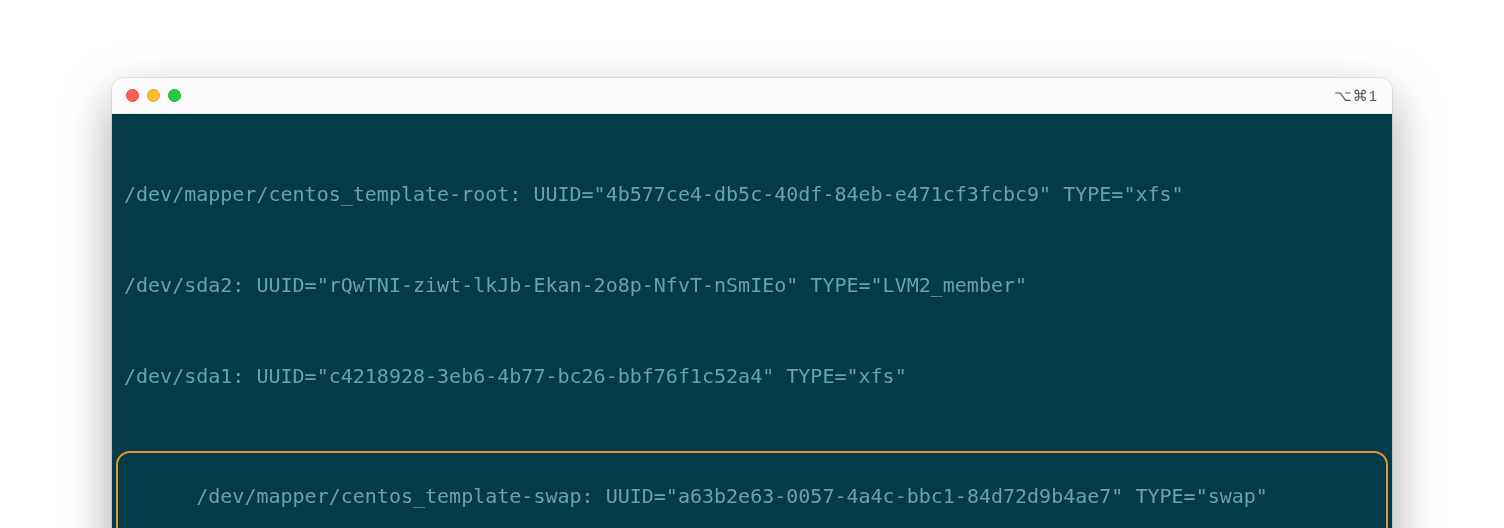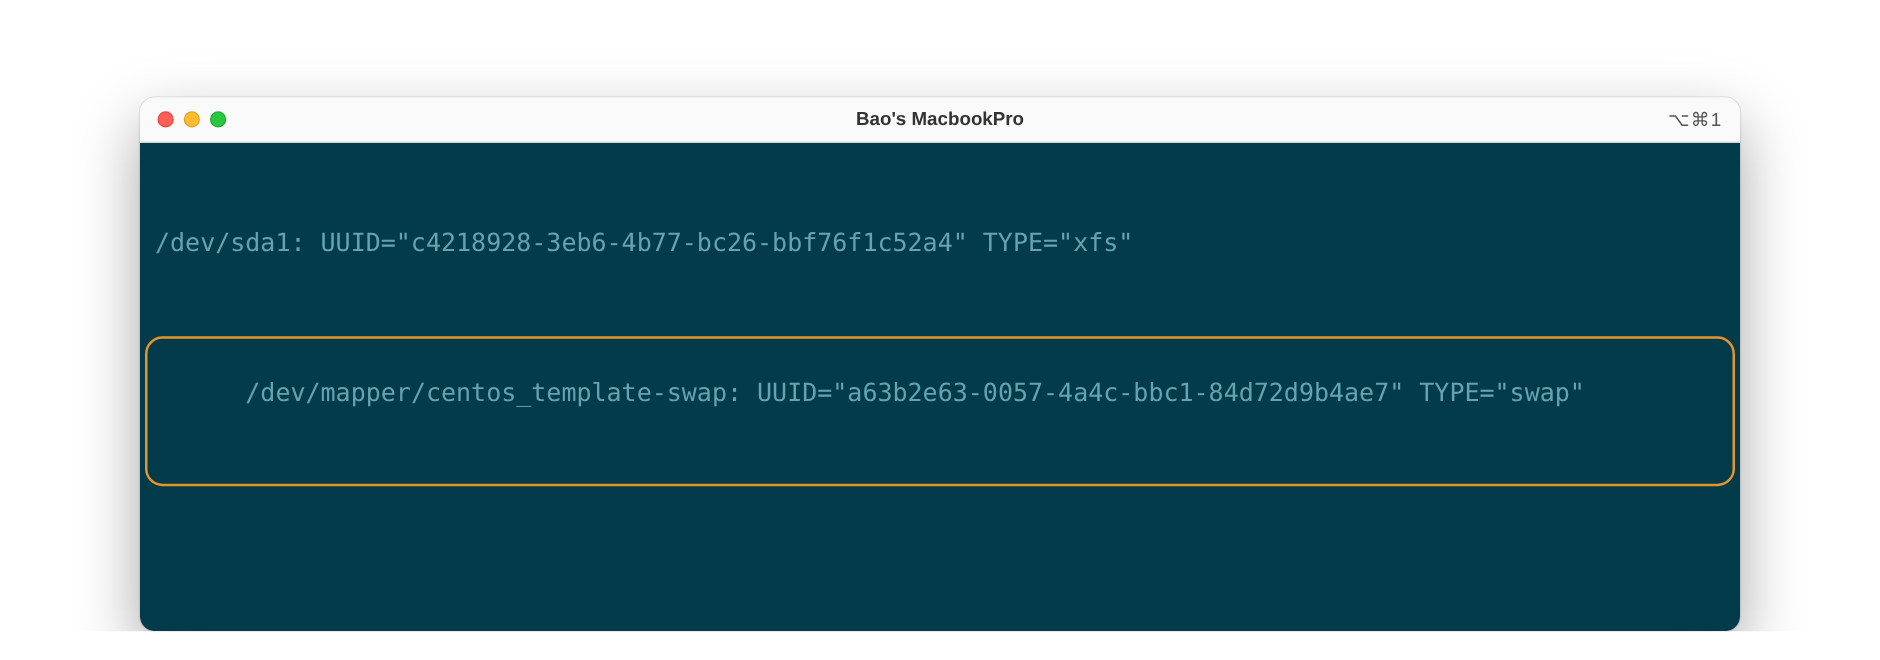--- a/index.html
+++ b/index.html
@@ -85,25 +85,26 @@
 </head>
 <body>
 
 <div class="window">
   <div class="titlebar">
     <div class="traffic-lights">
       <div class="traffic-light traffic-close"></div>
       <div class="traffic-light traffic-min"></div>
       <div class="traffic-light traffic-max"></div>
     </div>
-    <div class="title">Bao's MacbookPro</div>
     <div class="tab-label">⌥⌘1</div>
   </div>
 
   <div class="terminal-body">
+    <div class="line">/dev/mapper/centos_template-root: UUID="4b577ce4-db5c-40df-84eb-e471cf3fcbc9" TYPE="xfs"</div>
+    <div class="line">/dev/sda2: UUID="rQwTNI-ziwt-lkJb-Ekan-2o8p-NfvT-nSmIEo" TYPE="LVM2_member"</div>
     <div class="line">/dev/sda1: UUID="c4218928-3eb6-4b77-bc26-bbf76f1c52a4" TYPE="xfs"</div>
     <div class="highlight-row">
       <span>/dev/mapper/centos_template-swap: UUID="a63b2e63-0057-4a4c-bbc1-84d72d9b4ae7" TYPE="swap"</span>
       <div class="highlight-ring"></div>
     </div>
     
     
   </div>
 </div>
 

